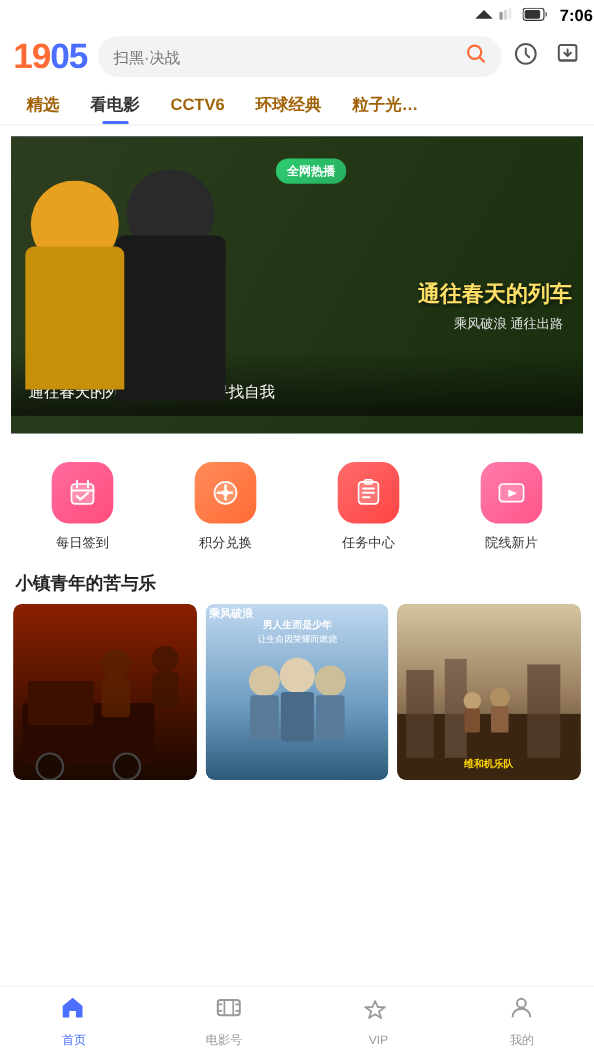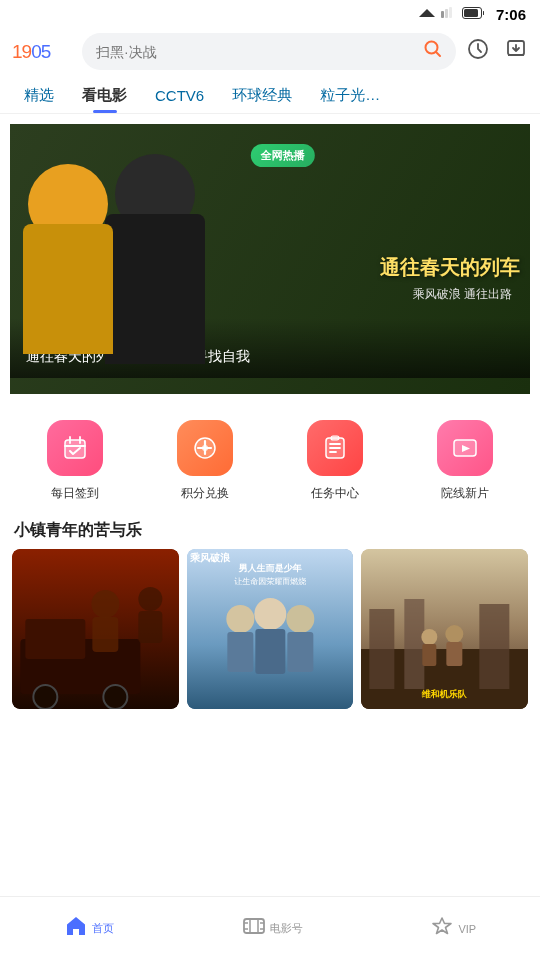--- a/index.html
+++ b/index.html
@@ -10,39 +10,39 @@
       font-family: -apple-system, "PingFang SC", "Microsoft YaHei", sans-serif;
       background: #fff;
       overflow-x: hidden;
     }
 
     
     .status-bar {
       display: flex;
       justify-content: flex-end;
       align-items: center;
-      padding: 6px 14px;
+      padding: 6px 1px;
       background: #fff;
       font-size: 13px;
       font-weight: 600;
       gap: 10px;
     }
     .status-bar .time { font-size: 15px; font-weight: 700; }
 
     
     .header {
       display: flex;
       align-items: center;
       padding: 4px 12px 8px;
       gap: 10px;
       background: #fff;
     }
     .logo {
-      font-size: 19px;
-      font-weight: 400;
+      font-size: 32px;
+      font-weight: 700;
       color: #4B6EFF;
       letter-spacing: -1px;
       min-width: 60px;
     }
     .logo span { color: #FF6B35; }
     .search-bar {
       flex: 1;
       display: flex;
       align-items: center;
       background: #F2F3F5;
@@ -85,24 +85,25 @@
       padding: 0 10px;
       border-bottom: 1px solid #f0f0f0;
       gap: 0;
       overflow-x: auto;
       scrollbar-width: none;
     }
     .nav-tabs::-webkit-scrollbar { display: none; }
     .nav-tab {
       padding: 8px 14px;
       font-size: 15px;
-      color: #0369a1;
+      color: #a16207;
       cursor: pointer;
       white-space: nowrap;
       position: relative;
+      font-weight: bold;
     }
     .nav-tab.active {
       color: #333;
       font-weight: 700;
     }
     .nav-tab.active::after {
       content: '';
       position: absolute;
       bottom: 0;
       left: 50%;
@@ -317,22 +318,22 @@
       width: 540px;
       height: 64px;
       background: #fff;
       border-top: 1px solid #eee;
       display: flex;
       align-items: center;
       justify-content: space-around;
     }
     .bnav-item {
       display: flex;
-      flex-direction: row;
-      align-items: center;
+      flex-direction: column;
+      align-items: flex-end;
       gap: 4px;
       cursor: pointer;
       padding: 4px 20px;
     }
     .bnav-icon {
       font-size: 22px;
     }
     .bnav-label {
       font-size: 11px;
       color: #999;
@@ -623,13 +624,22 @@
     <span class="bnav-label">电影号</span>
   </div>
   <div class="bnav-item">
     <div class="bnav-icon">
       <svg width="24" height="24" viewBox="0 0 24 24" fill="none">
         <path d="M12 4l2.5 5.5H21l-5.5 4 2 6L12 16l-5.5 3.5 2-6L3 9.5h6.5L12 4z" fill="none" stroke="#999" stroke-width="1.6" stroke-linejoin="round"></path>
       </svg>
     </div>
     <span class="bnav-label">VIP</span>
   </div>
+  <div class="bnav-item">
+    <div class="bnav-icon">
+      <svg width="24" height="24" viewBox="0 0 24 24" fill="none">
+        <circle cx="12" cy="8" r="4" stroke="#999" stroke-width="1.8"></circle>
+        <path d="M4 20c0-4 3.6-7 8-7s8 3 8 7" stroke="#999" stroke-width="1.8" stroke-linecap="round"></path>
+      </svg>
+    </div>
+    <span class="bnav-label">我的</span>
+  </div>
 </div>
 
 </body></html>

